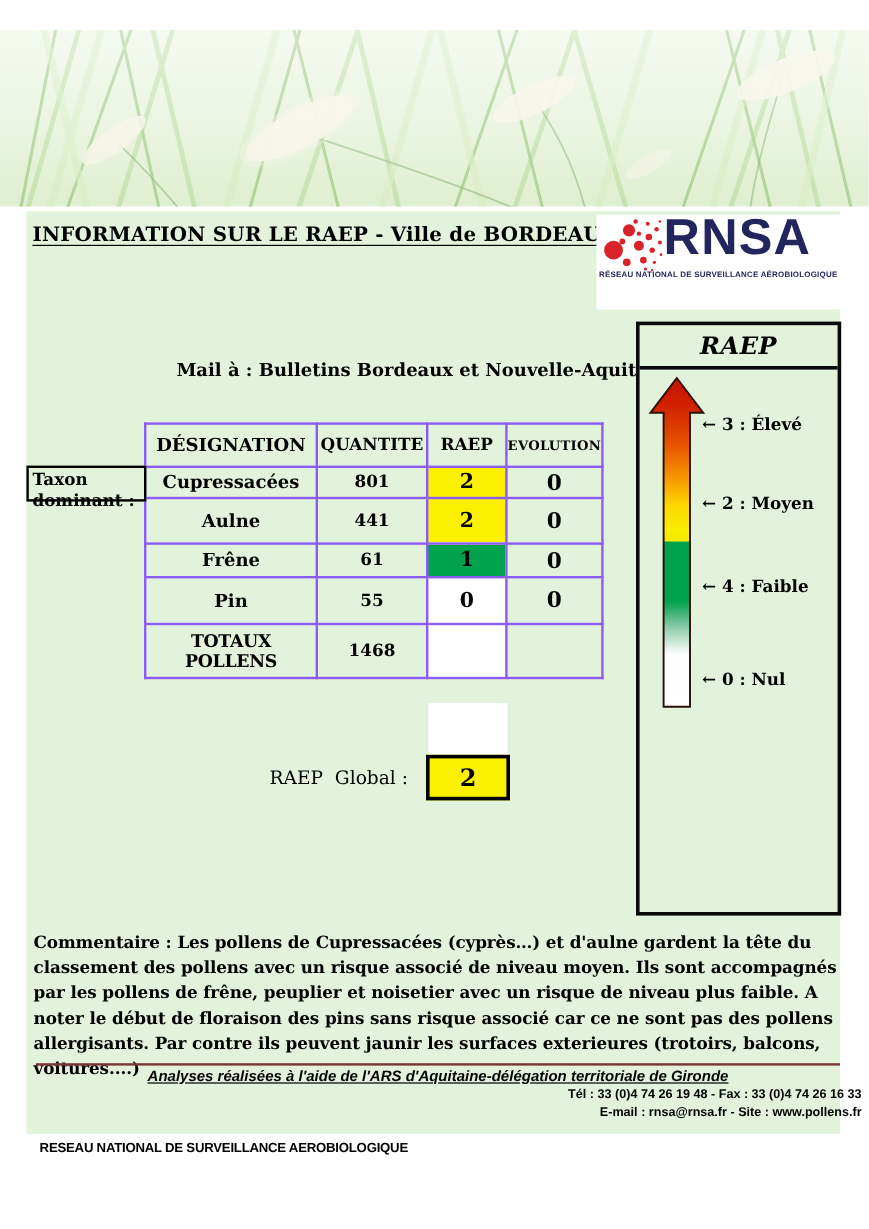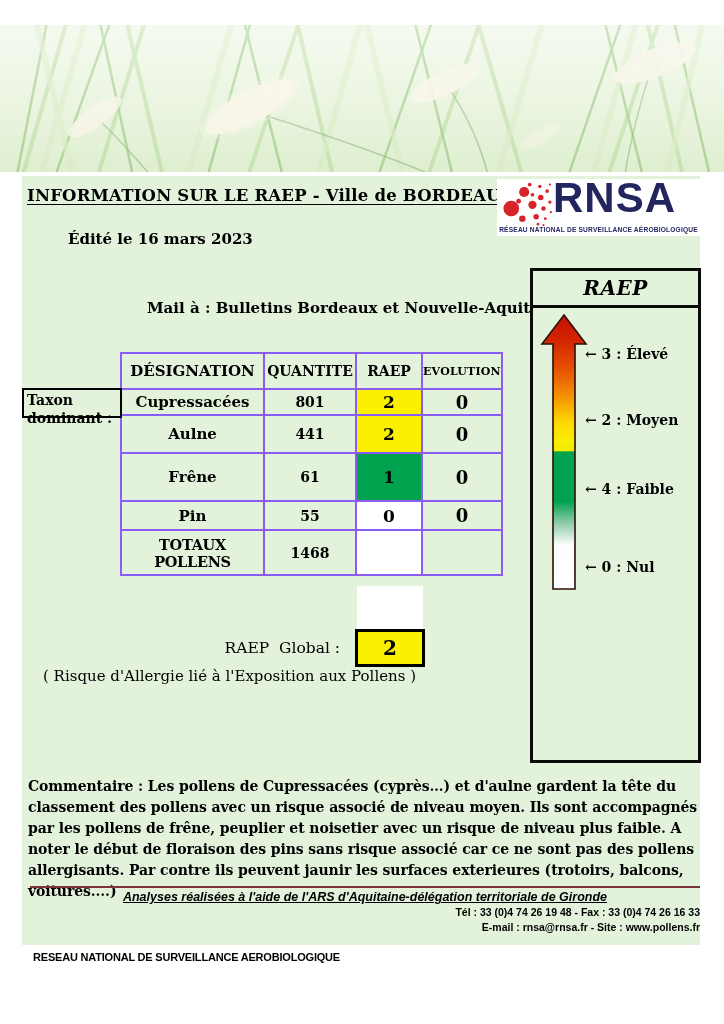--- a/index.html
+++ b/index.html
@@ -6,36 +6,36 @@
   .page{position:relative;width:724px;height:1024px;background:#ffffff;overflow:hidden;
         font-family:"DejaVu Serif","Liberation Serif",serif;color:#000;}
   .grass{position:absolute;left:0;top:25px;width:724px;height:147px;display:block;}
   .green-bg{position:absolute;left:22px;top:176px;width:678px;height:769px;background:#E3F3DB;}
 
   .title{position:absolute;left:27px;top:186px;font-size:16.5px;font-weight:bold;
          text-decoration:underline;text-underline-offset:3px;letter-spacing:0.2px;}
   .edited{position:absolute;left:68px;top:230px;font-size:15px;font-weight:bold;}
   .mail{position:absolute;left:147px;top:299px;font-size:15px;font-weight:bold;}
 
-  .logo{position:absolute;left:497px;top:179px;width:203px;height:57px;background:#ffffff;}
+  .logo{position:absolute;left:497px;top:179px;width:203px;height:79px;background:#ffffff;}
   .logo .dots{position:absolute;left:0;top:1px;width:58px;height:46px;}
   .logo .wordmark{position:absolute;left:56px;top:-7px;font-family:"Liberation Sans",sans-serif;
         font-weight:bold;font-size:42px;letter-spacing:1px;line-height:52px;}
   .logo .tagline{position:absolute;left:0;right:0;top:47px;text-align:center;
         font-family:"Liberation Sans",sans-serif;font-weight:bold;font-size:6.6px;letter-spacing:0.2px;}
 
   table.pollen{position:absolute;left:120px;top:352px;border-collapse:collapse;table-layout:fixed;}
   table.pollen td,table.pollen th{border:2px solid #8b5cf6;text-align:center;vertical-align:middle;
         padding:0;font-weight:bold;overflow:hidden;}
   th.h-des{width:141px;font-size:15px;font-weight:600;}
   th.h-qty{width:90px;font-size:14px;font-weight:600;}
   th.h-raep{width:64px;font-size:14px;font-weight:600;}
   th.h-evo{width:75px;font-size:11px;font-weight:600;letter-spacing:0.2px;margin-top:36px;}
   tr.hdr{height:36px;}
-  tr.r1{height:26px;} tr.r2{height:38px;} tr.r3{height:48px;} tr.r4{height:29px;} tr.r5{height:45px;}
+  tr.r1{height:26px;} tr.r2{height:38px;} tr.r3{height:28px;} tr.r4{height:39px;} tr.r5{height:45px;}
   td.des{font-size:15px;}
   td.qty{font-size:14px;}
   td.raep{font-size:17px;}
   td.evo{font-size:18px;}
   td.total-des{font-size:14.5px;letter-spacing:-0.3px;}
   td.white{background:#ffffff;}
 
   .left-box{position:absolute;left:22px;top:388px;width:100px;}
   .left-cell{border:2px solid #000;background:#E3F3DB;font-size:14px;font-weight:bold;
         line-height:1.3;padding:1px 2px 0 3px;box-sizing:border-box;}
@@ -57,21 +57,21 @@
   .scale-label{position:absolute;left:52px;font-size:14px;font-weight:bold;white-space:nowrap;}
   .sl0{top:75px;} .sl1{top:141px;} .sl2{top:210px;} .sl3{top:288px;}
 
   .commentary{position:absolute;left:28px;top:776px;width:678px;font-size:14px;font-weight:bold;
         line-height:21px;letter-spacing:-0.1px;}
   .footer-rule{position:absolute;left:30px;top:886px;width:670px;height:2px;background:#7B3535;}
   .analyses{position:absolute;left:30px;top:890px;width:670px;text-align:center;
         font-family:"Liberation Sans",sans-serif;font-style:italic;font-weight:bold;font-size:12.5px;text-decoration:underline;}
   .org{position:absolute;left:33px;top:911px;font-family:"Liberation Sans",sans-serif;
         font-weight:bold;font-size:11px;letter-spacing:-0.2px;margin-top:40px;}
-  .contact{position:absolute;left:390px;top:905px;width:310px;text-align:right;
+  .contact{position:absolute;left:408px;top:905px;width:310px;text-align:right;
         font-family:"Liberation Sans",sans-serif;font-weight:bold;font-size:10.5px;line-height:15px;}
 </style>
 </head>
 <body>
 
 <div class="page">
 
   <svg class="grass" viewBox="0 0 724 147" preserveAspectRatio="none">
     <defs>
       <linearGradient id="gbg" x1="0" y1="0" x2="0" y2="1">
@@ -158,21 +158,20 @@
         <circle cx="21" cy="23" r="2.6"></circle>
           <circle cx="36" cy="16" r="2"></circle>
         <circle cx="55" cy="5" r="1.2"></circle>
           <circle cx="48" cy="49" r="1.1"></circle>
       </g>
     </svg>
     <div class="wordmark" style="color: rgb(35, 37, 94);">RNSA</div>
     <div class="tagline" style="color: rgb(35, 37, 94);">RÉSEAU NATIONAL DE SURVEILLANCE AÉROBIOLOGIQUE</div>
   </div>
 
-  <div class="edited">Édité le 16 mars 2023</div>
   <div class="mail">Mail à : Bulletins Bordeaux et Nouvelle-Aquitaine</div>
 
   <table class="pollen">
     <tbody>
         <tr class="hdr">
       <th class="h-des">DÉSIGNATION</th>
       <th class="h-qty">QUANTITE</th>
       <th class="h-raep">RAEP</th>
       <th class="h-evo">EVOLUTION</th>
     </tr>
@@ -209,21 +208,20 @@
   </tbody>
     </table>
 
   <div class="left-box">
     <div class="left-cell c1">Taxon dominant :</div>
   </div>
 
   <div class="white-strip"></div>
   <div class="raep-global-label">RAEP  Global :</div>
   <div class="raep-global-box" style="background-color: rgb(250, 240, 0);">2</div>
-  <div class="raep-note">( Risque d'Allergie lié à l'Exposition aux Pollens )</div>
 
   <div class="scale-panel">
     <div class="scale-header">RAEP</div>
     <svg class="scale-arrow" viewBox="0 0 50 278">
       <defs>
         <linearGradient id="scaleGrad" x1="0" y1="0" x2="0" y2="1">
           <stop offset="0" stop-color="#c51200"></stop>
           <stop offset="0.09" stop-color="#d32300"></stop>
           <stop offset="0.21" stop-color="#e85800"></stop>
           <stop offset="0.31" stop-color="#f79b00"></stop>

